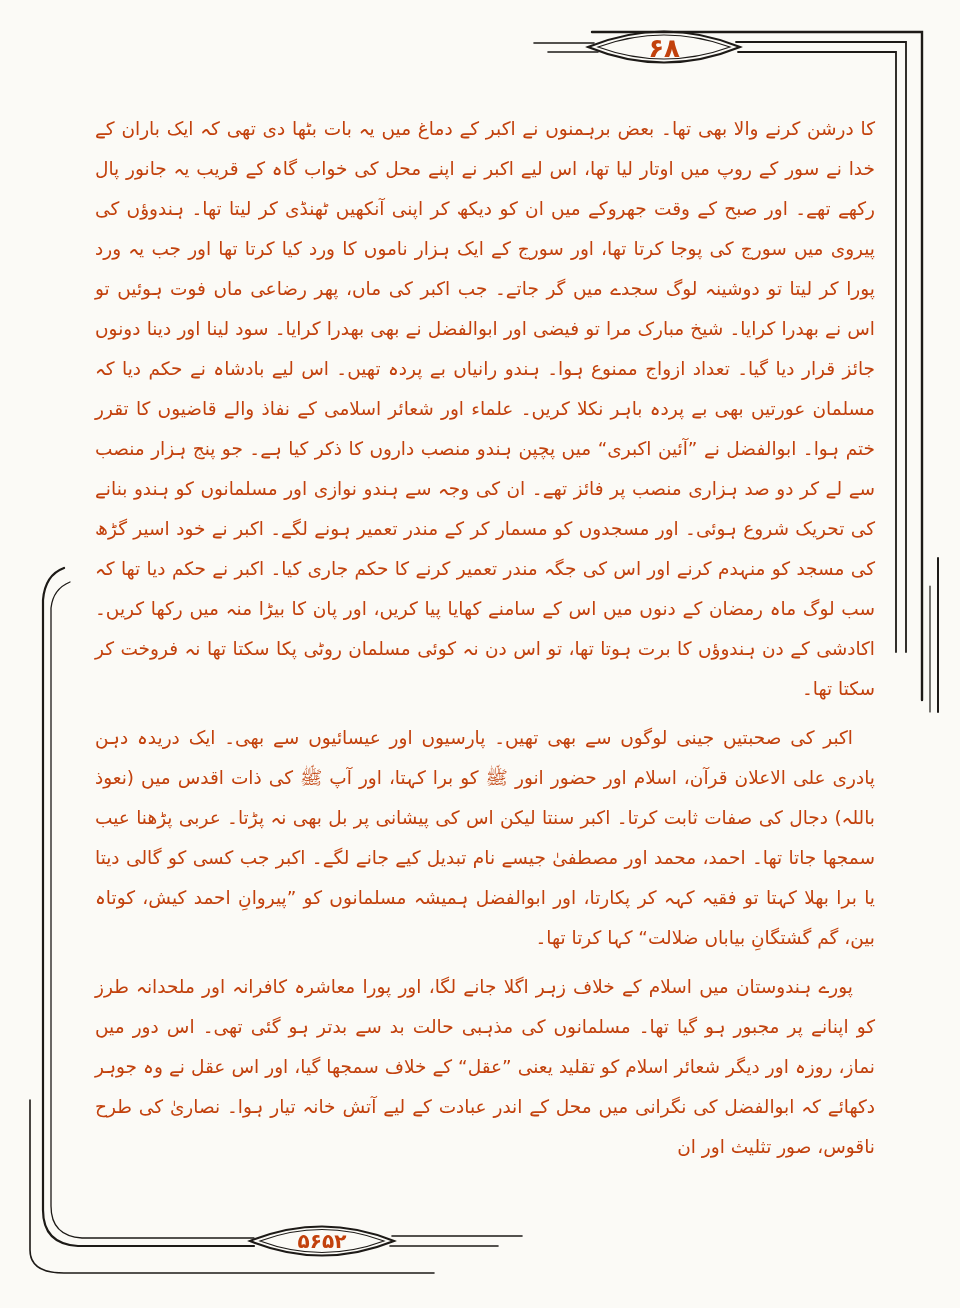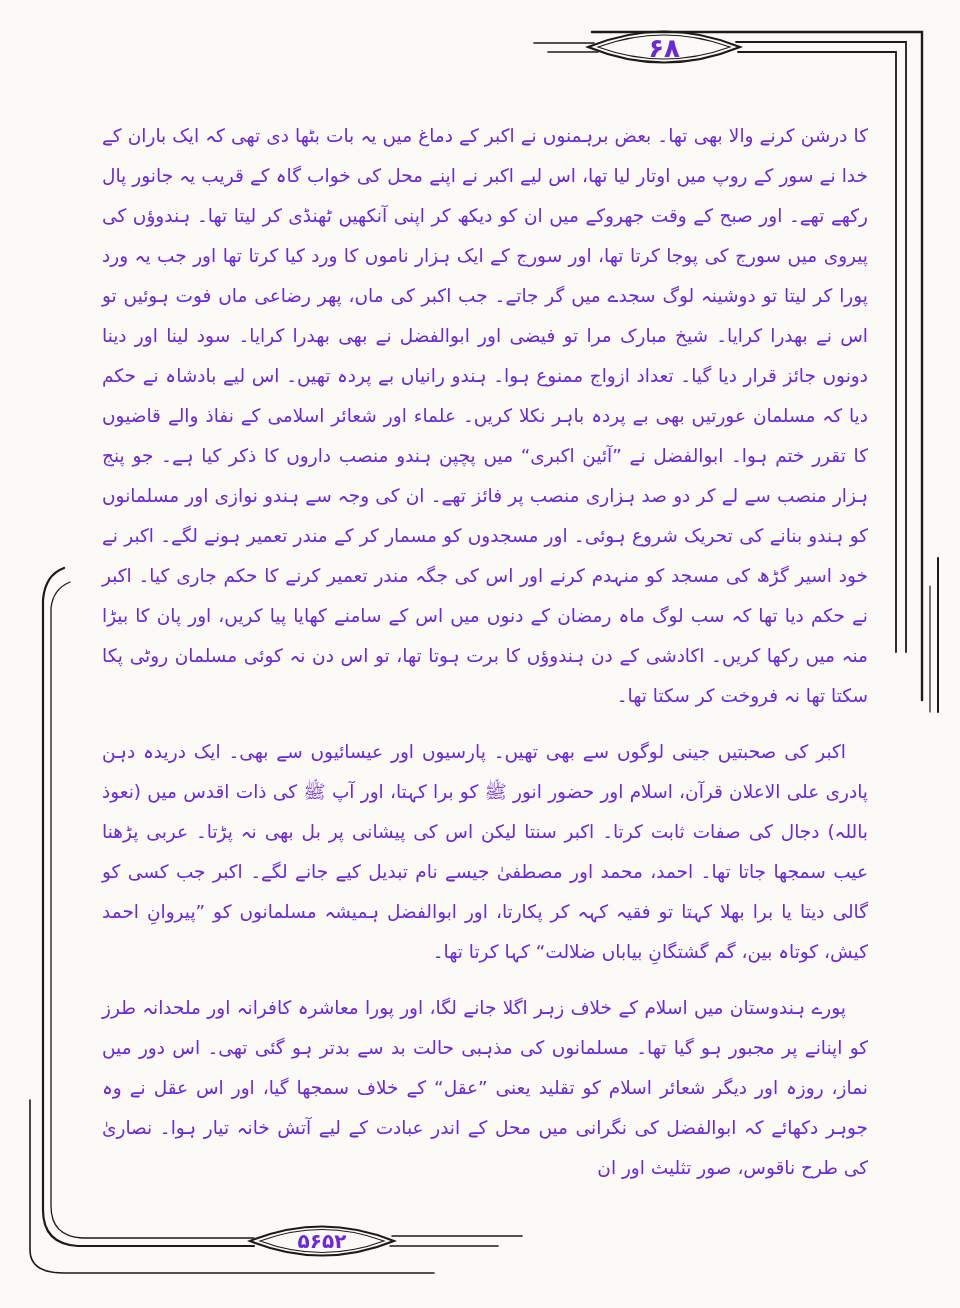--- a/index.html
+++ b/index.html
@@ -8,21 +8,21 @@
     background: #d9d7d2;
   }
   .page {
     position: relative;
     width: 960px;
     height: 1308px;
     margin: 0 auto;
     background: #fbfaf6;
     overflow: hidden;
     font-family: "DejaVu Sans", sans-serif;
-    color: #6d28d9;
+    color: #c2410c;
   }
   .frame {
     position: absolute;
     top: 0; left: 0;
     width: 960px; height: 1308px;
     pointer-events: none;
   }
   .page-number {
     position: absolute;
     top: 30px;
@@ -40,21 +40,21 @@
     top: 100px;
     right: 76px;
     width: 798px;
     direction: rtl;
     unicode-bidi: embed;
     font-size: 18.5px;
     line-height: 40px;
     text-align: justify;
   }
   .para {
-    margin: 16px;
+    margin: 9px;
     padding: 0;
   }
   .para.indent {
     text-indent: 22px;
   }
   .footer-number {
     position: absolute;
     top: 1224px;
     left: 260px;
     width: 124px;

